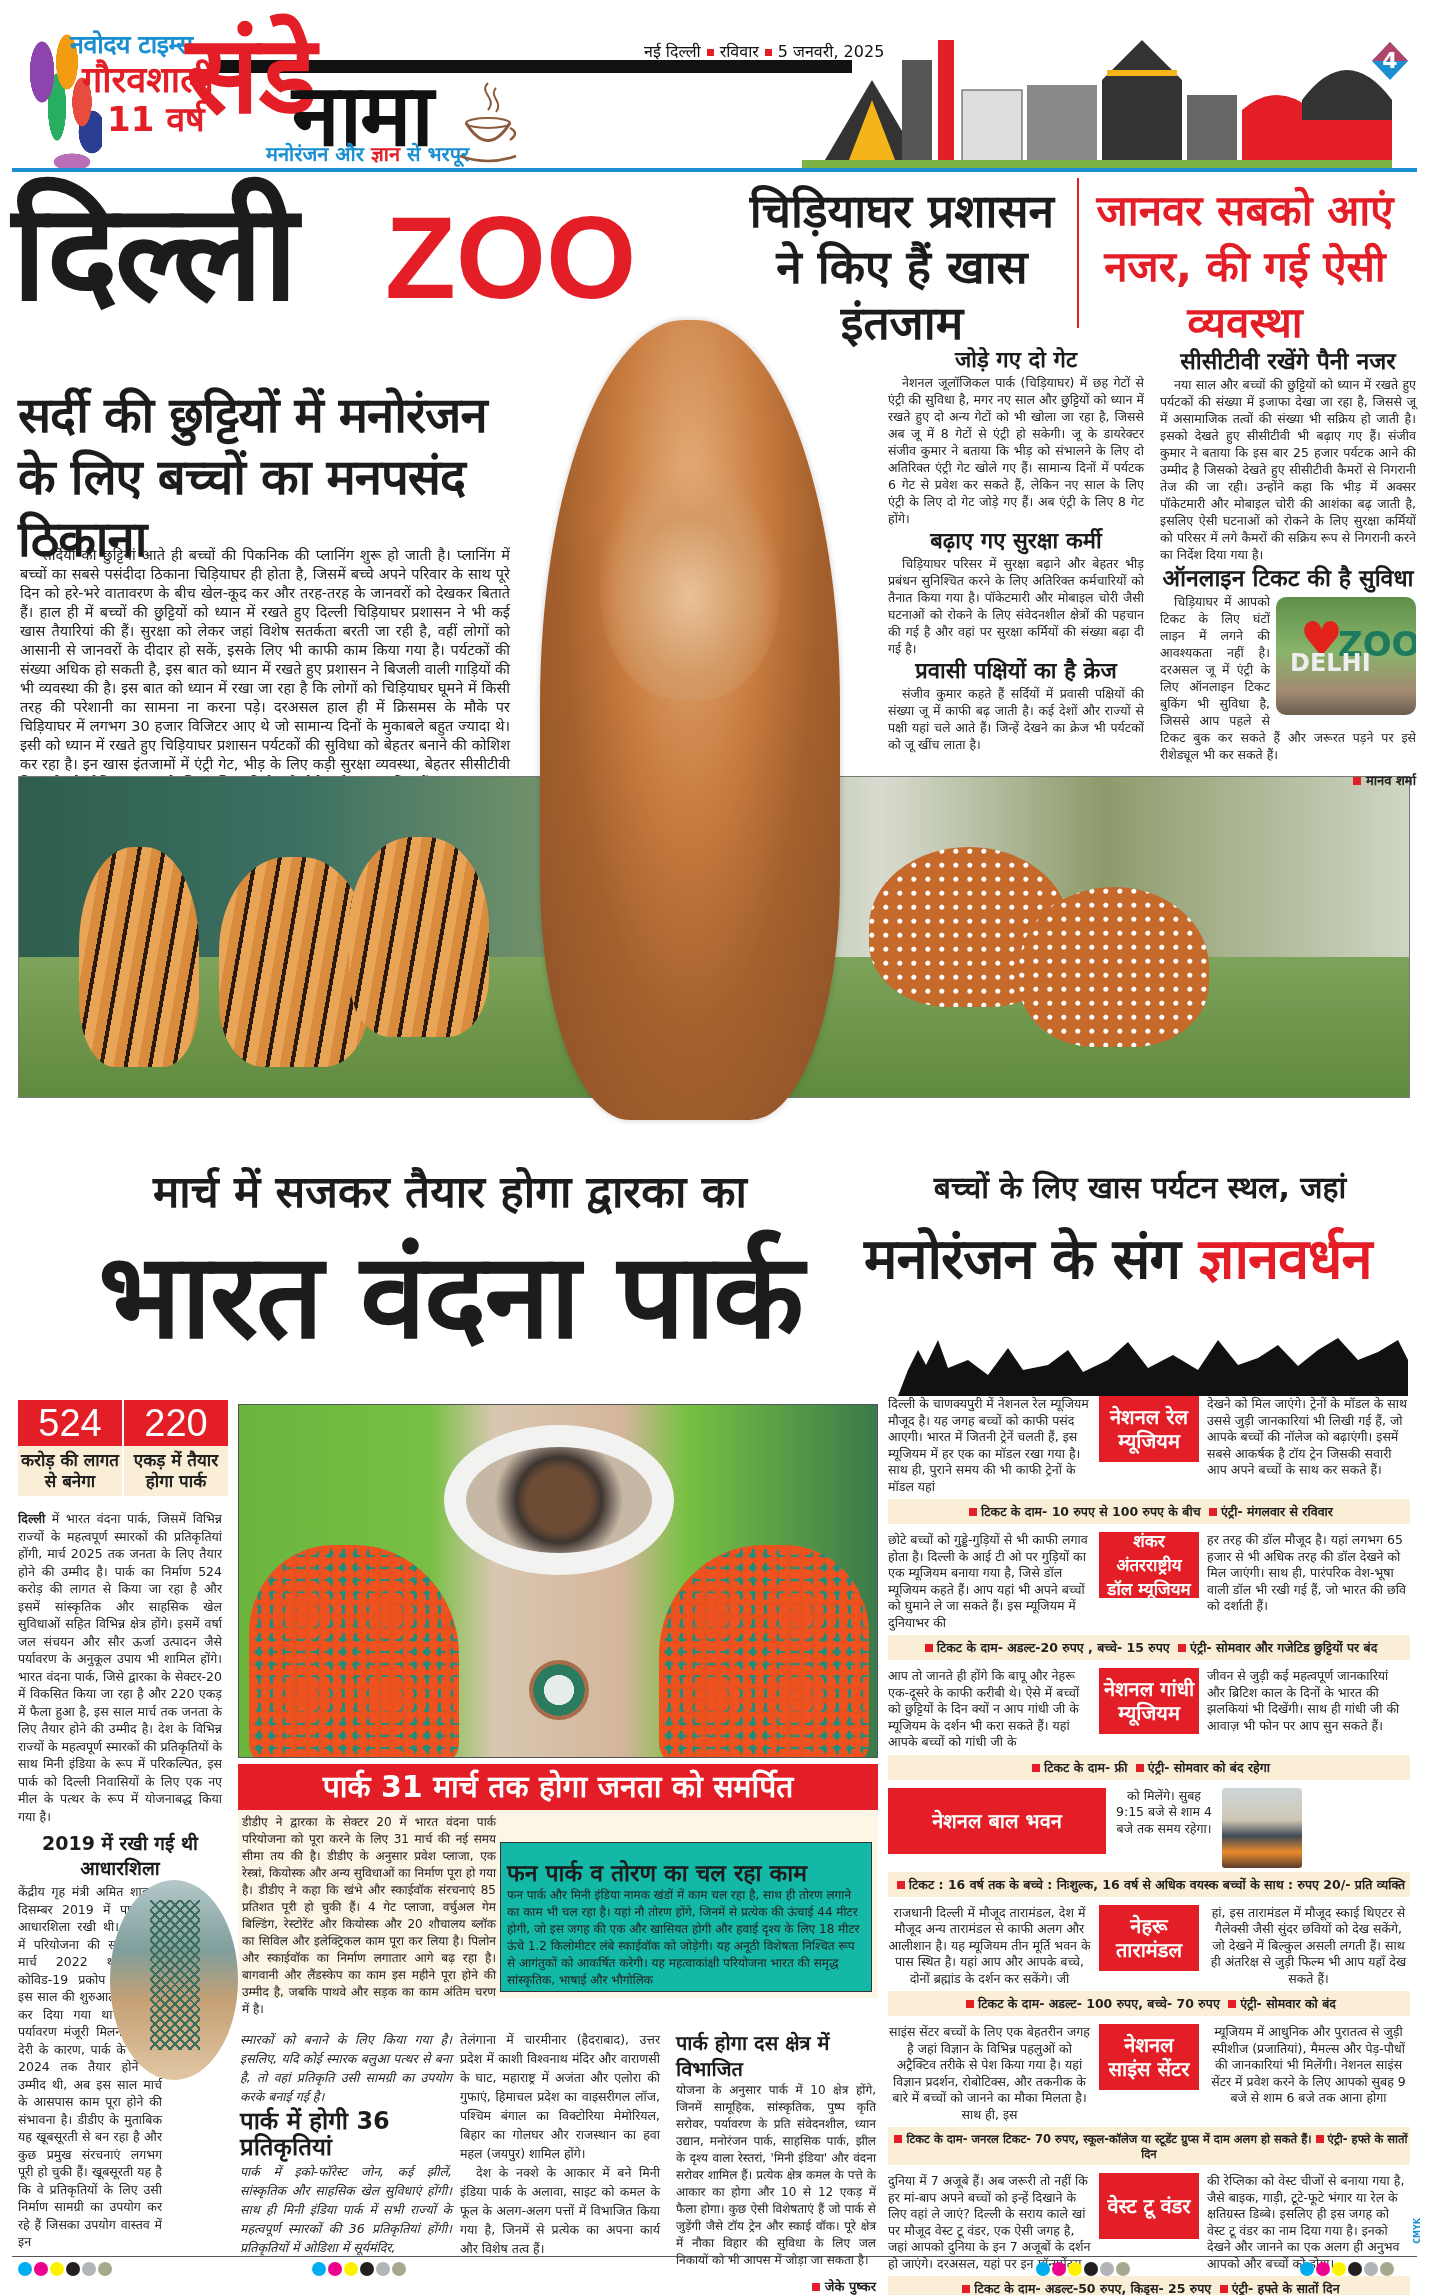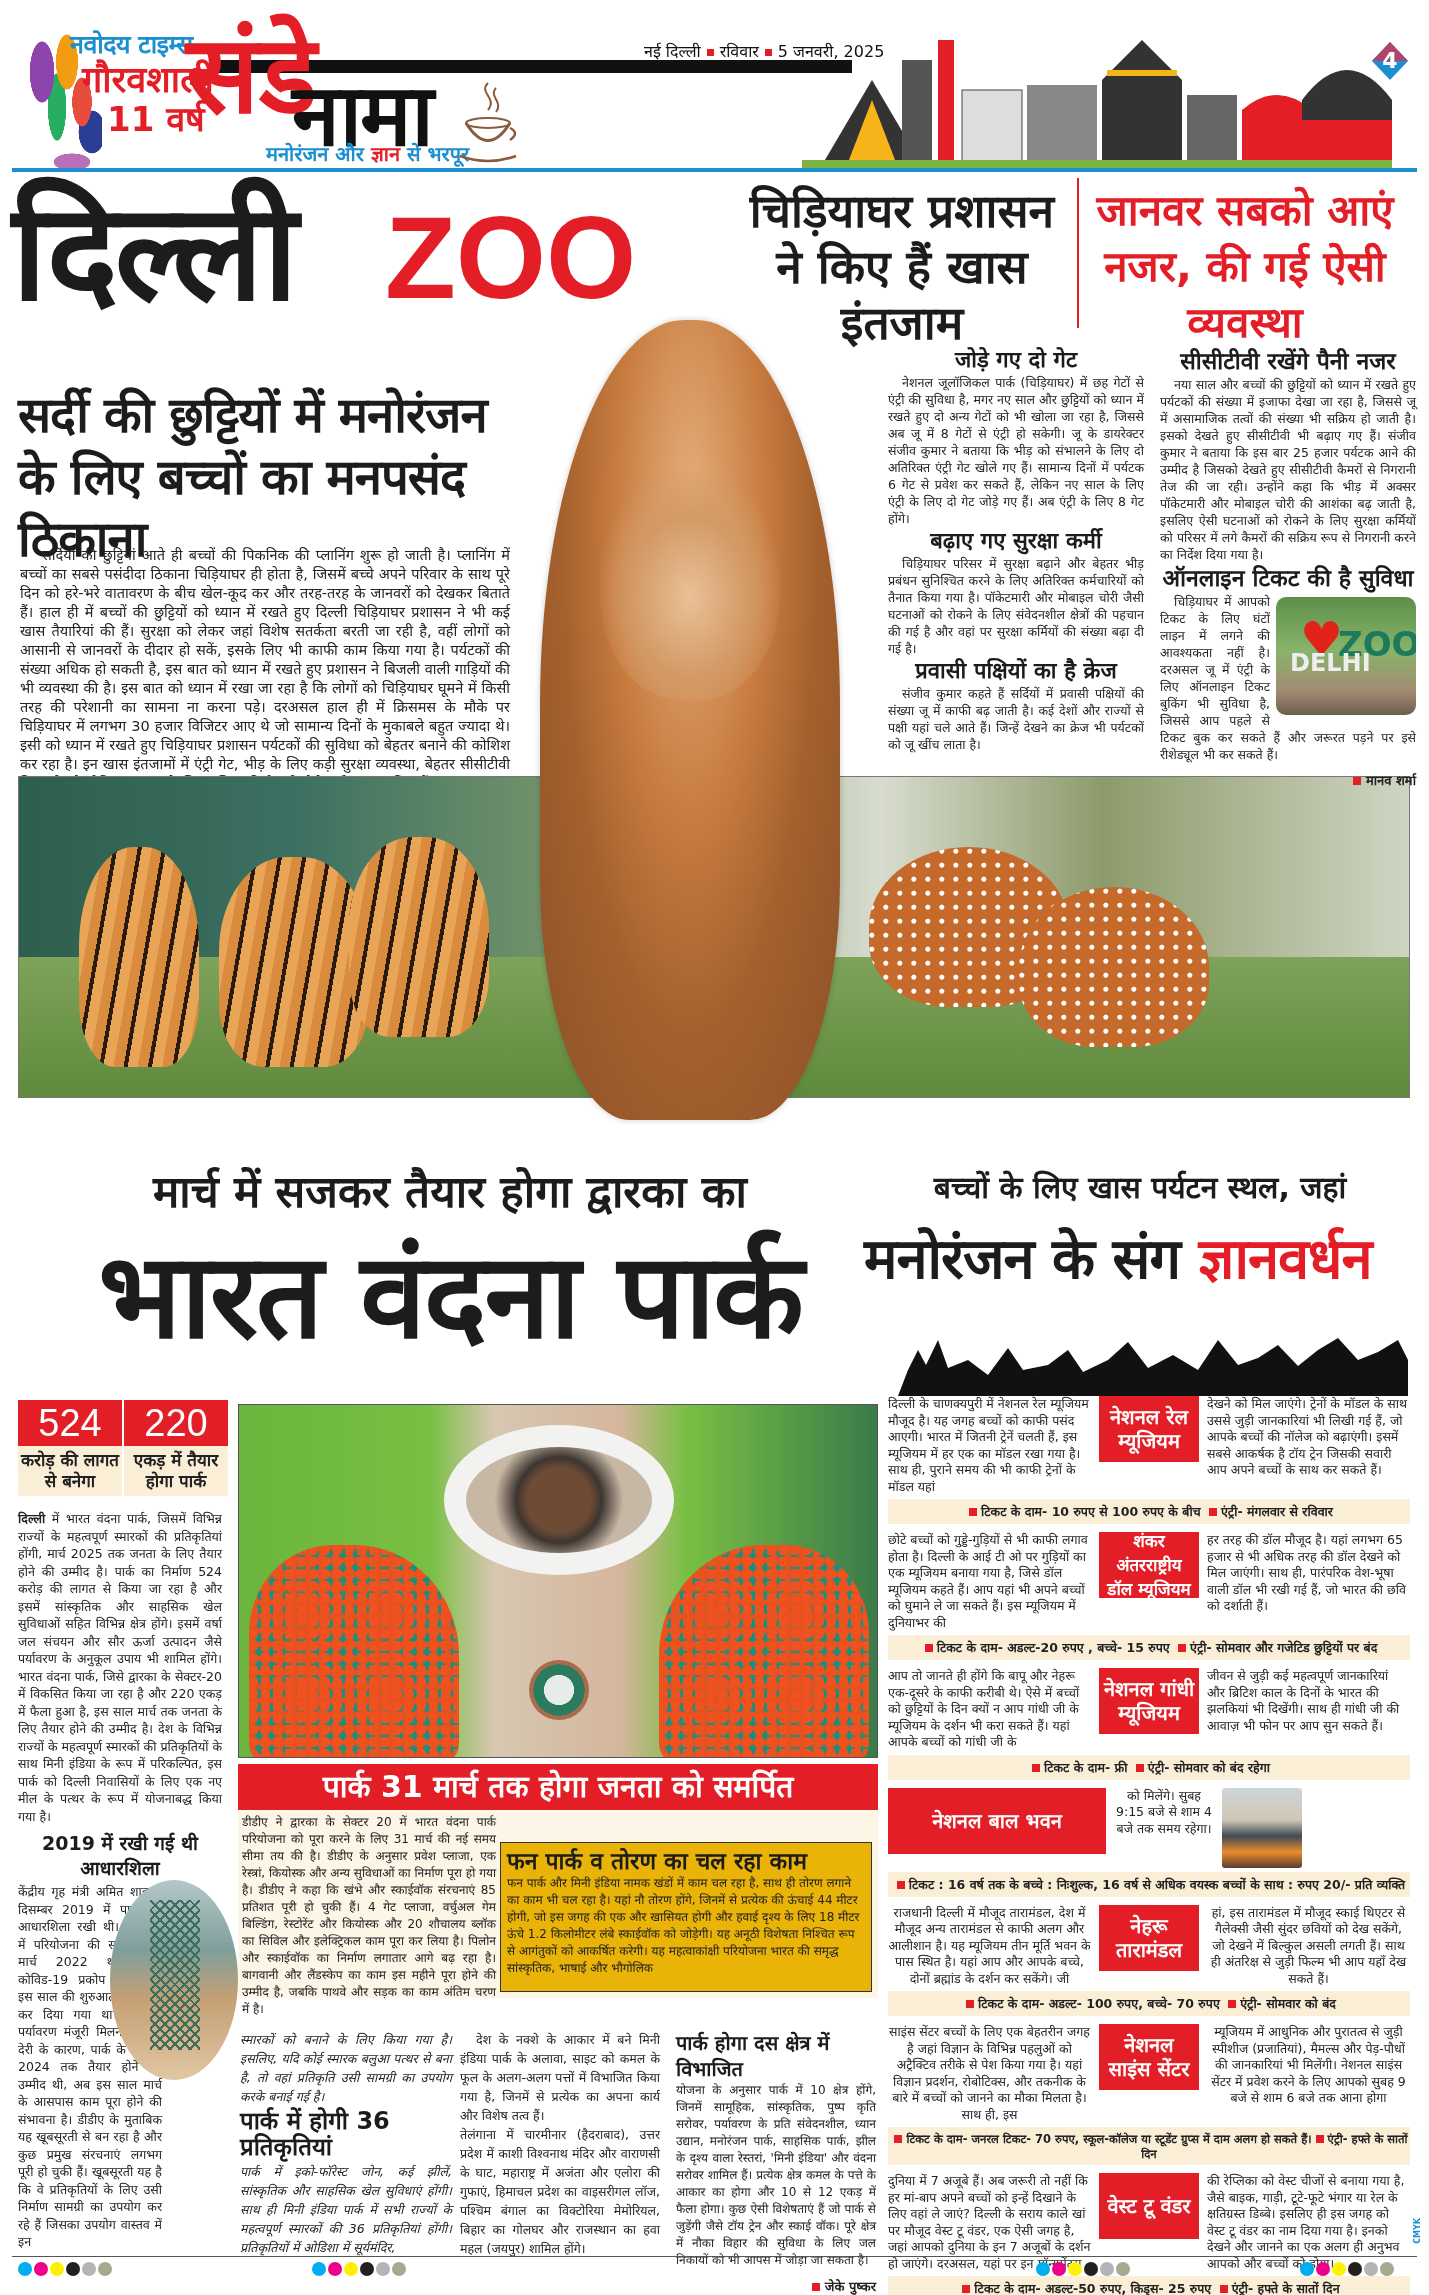--- a/index.html
+++ b/index.html
@@ -84,21 +84,21 @@
   .park-photo { left: 238px; top: 1404px; width: 640px; height: 354px; border: 1px solid #555; overflow: hidden;
     background: linear-gradient(90deg, #6bb53e 0%, #78c043 30%, #d8c7b1 40%, #d4b69c 60%, #78c043 70%, #3b7a4a 100%); }
   .park-photo .ring { position: absolute; left: 205px; top: 20px; width: 230px; height: 150px; border-radius: 50%; border: 22px solid #f2f2f0; background: radial-gradient(circle, #6d4b35 0 30%, #3d3530 40%, #c7b7a5 60%); }
   .park-photo .flowers-l { position: absolute; left: 10px; top: 140px; width: 210px; height: 220px; border-radius: 40% 50% 10% 10%; background: radial-gradient(circle at 30% 40%, #f0521f 5px, transparent 6px) 0 0/12px 12px, radial-gradient(circle at 70% 60%, #1c8e7b 4px, transparent 5px) 0 0/14px 14px, #e7501f; }
   .park-photo .flowers-r { position: absolute; left: 420px; top: 140px; width: 210px; height: 220px; border-radius: 50% 40% 10% 10%; background: radial-gradient(circle at 30% 40%, #f0521f 5px, transparent 6px) 0 0/12px 12px, radial-gradient(circle at 70% 60%, #1c8e7b 4px, transparent 5px) 0 0/14px 14px, #e7501f; }
   .park-photo .lotus { position: absolute; left: 290px; top: 255px; width: 60px; height: 60px; border-radius: 50%; background: radial-gradient(circle, #e5ece9 0 35%, #2b7c5f 36% 60%, #a96c4a 61%); }
   .park-band { left: 238px; top: 1764px; width: 640px; height: 46px; background: #e41e26; color: #fff; font-size: 30px; font-weight: bold; text-align: center; line-height: 46px; }
   .park-box { left: 238px; top: 1810px; width: 640px; height: 188px; background: #fdf5e6; }
   .park-box-left { left: 242px; top: 1814px; width: 318px; }
   .park-box-left .body-text { font-size: 12px; line-height: 17px; }
-  .fun-box { left: 500px; top: 1842px; width: 372px; height: 150px; border: 1.5px solid #333; background: #eab308; padding: 4px 6px; }
+  .fun-box { left: 500px; top: 1842px; width: 372px; height: 150px; border: 1.5px solid #333; background: #14b8a6; padding: 16px 6px; }
   .fun-box .sec-title { font-size: 23px; text-align: left; line-height: 28px; }
   .fun-box .body-text { font-size: 12px; line-height: 17px; text-align: left; }
   .bv-col2 { left: 240px; top: 2030px; width: 212px; }
   .bv-col2 .body-text { font-size: 12.5px; line-height: 19px; font-style: italic; }
   .bv-col2 .sec-title { font-size: 24px; line-height: 26px; margin: 2px 0; text-align: left; }
   .bv-col3 { left: 460px; top: 2030px; width: 200px; }
   .bv-col3 .body-text { font-size: 12.5px; line-height: 19px; }
   .bv-col4 { left: 676px; top: 2030px; width: 200px; }
   .bv-col4 .sec-title { font-size: 20px; line-height: 26px; text-align: left; }
   .bv-col4 .body-text { font-size: 12px; line-height: 17px; }
@@ -253,22 +253,22 @@
   <div class="sec-title">फन पार्क व तोरण का चल रहा काम</div>
   <div class="body-text">फन पार्क और मिनी इंडिया नामक खंडों में काम चल रहा है, साथ ही तोरण लगाने का काम भी चल रहा है। यहां नौ तोरण होंगे, जिनमें से प्रत्येक की ऊंचाई 44 मीटर होगी, जो इस जगह की एक और खासियत होगी और हवाई दृश्य के लिए 18 मीटर ऊंचे 1.2 किलोमीटर लंबे स्काईवॉक को जोड़ेगी। यह अनूठी विशेषता निश्चित रूप से आगंतुकों को आकर्षित करेगी। यह महत्वाकांक्षी परियोजना भारत की समृद्ध सांस्कृतिक, भाषाई और भौगोलिक</div>
 </div>
 
 <div class="abs bv-col2">
   <div class="body-text">स्मारकों को बनाने के लिए किया गया है। इसलिए, यदि कोई स्मारक बलुआ पत्थर से बना है, तो वहां प्रतिकृति उसी सामग्री का उपयोग करके बनाई गई है।</div>
   <div class="sec-title">पार्क में होगी 36 प्रतिकृतियां</div>
   <div class="body-text">पार्क में इको-फॉरेस्ट जोन, कई झीलें, सांस्कृतिक और साहसिक खेल सुविधाएं होंगी। साथ ही मिनी इंडिया पार्क में सभी राज्यों के महत्वपूर्ण स्मारकों की 36 प्रतिकृतियां होंगी। प्रतिकृतियों में ओडिशा में सूर्यमंदिर,</div>
 </div>
 <div class="abs bv-col3">
+  <div class="body-text">तेलंगाना में चारमीनार (हैदराबाद), उत्तर प्रदेश में काशी विश्वनाथ मंदिर और वाराणसी के घाट, महाराष्ट्र में अजंता और एलोरा की गुफाएं, हिमाचल प्रदेश का वाइसरीगल लॉज, पश्चिम बंगाल का विक्टोरिया मेमोरियल, बिहार का गोलघर और राजस्थान का हवा महल (जयपुर) शामिल होंगे।</div>
   <div class="body-text" style="text-indent:16px;">देश के नक्शे के आकार में बने मिनी इंडिया पार्क के अलावा, साइट को कमल के फूल के अलग-अलग पत्तों में विभाजित किया गया है, जिनमें से प्रत्येक का अपना कार्य और विशेष तत्व हैं।</div>
-  <div class="body-text">तेलंगाना में चारमीनार (हैदराबाद), उत्तर प्रदेश में काशी विश्वनाथ मंदिर और वाराणसी के घाट, महाराष्ट्र में अजंता और एलोरा की गुफाएं, हिमाचल प्रदेश का वाइसरीगल लॉज, पश्चिम बंगाल का विक्टोरिया मेमोरियल, बिहार का गोलघर और राजस्थान का हवा महल (जयपुर) शामिल होंगे।</div>
 </div>
 <div class="abs bv-col4">
   <div class="sec-title">पार्क होगा दस क्षेत्र में विभाजित</div>
   <div class="body-text">योजना के अनुसार पार्क में 10 क्षेत्र होंगे, जिनमें सामूहिक, सांस्कृतिक, पुष्प कृति सरोवर, पर्यावरण के प्रति संवेदनशील, ध्यान उद्यान, मनोरंजन पार्क, साहसिक पार्क, झील के दृश्य वाला रेस्तरां, 'मिनी इंडिया' और वंदना सरोवर शामिल हैं। प्रत्येक क्षेत्र कमल के पत्ते के आकार का होगा और 10 से 12 एकड़ में फैला होगा। कुछ ऐसी विशेषताएं हैं जो पार्क से जुड़ेंगी जैसे टॉय ट्रेन और स्काई वॉक। पूरे क्षेत्र में नौका विहार की सुविधा के लिए जल निकायों को भी आपस में जोड़ा जा सकता है।</div>
   <div class="byline"><span class="sq"></span><span>जेके पुष्कर</span></div>
 </div>
 
 <div class="abs rf-sub">बच्चों के लिए खास पर्यटन स्थल, जहां</div>
 <div class="abs rf-main">
   <span>मनोरंजन के संग</span>

